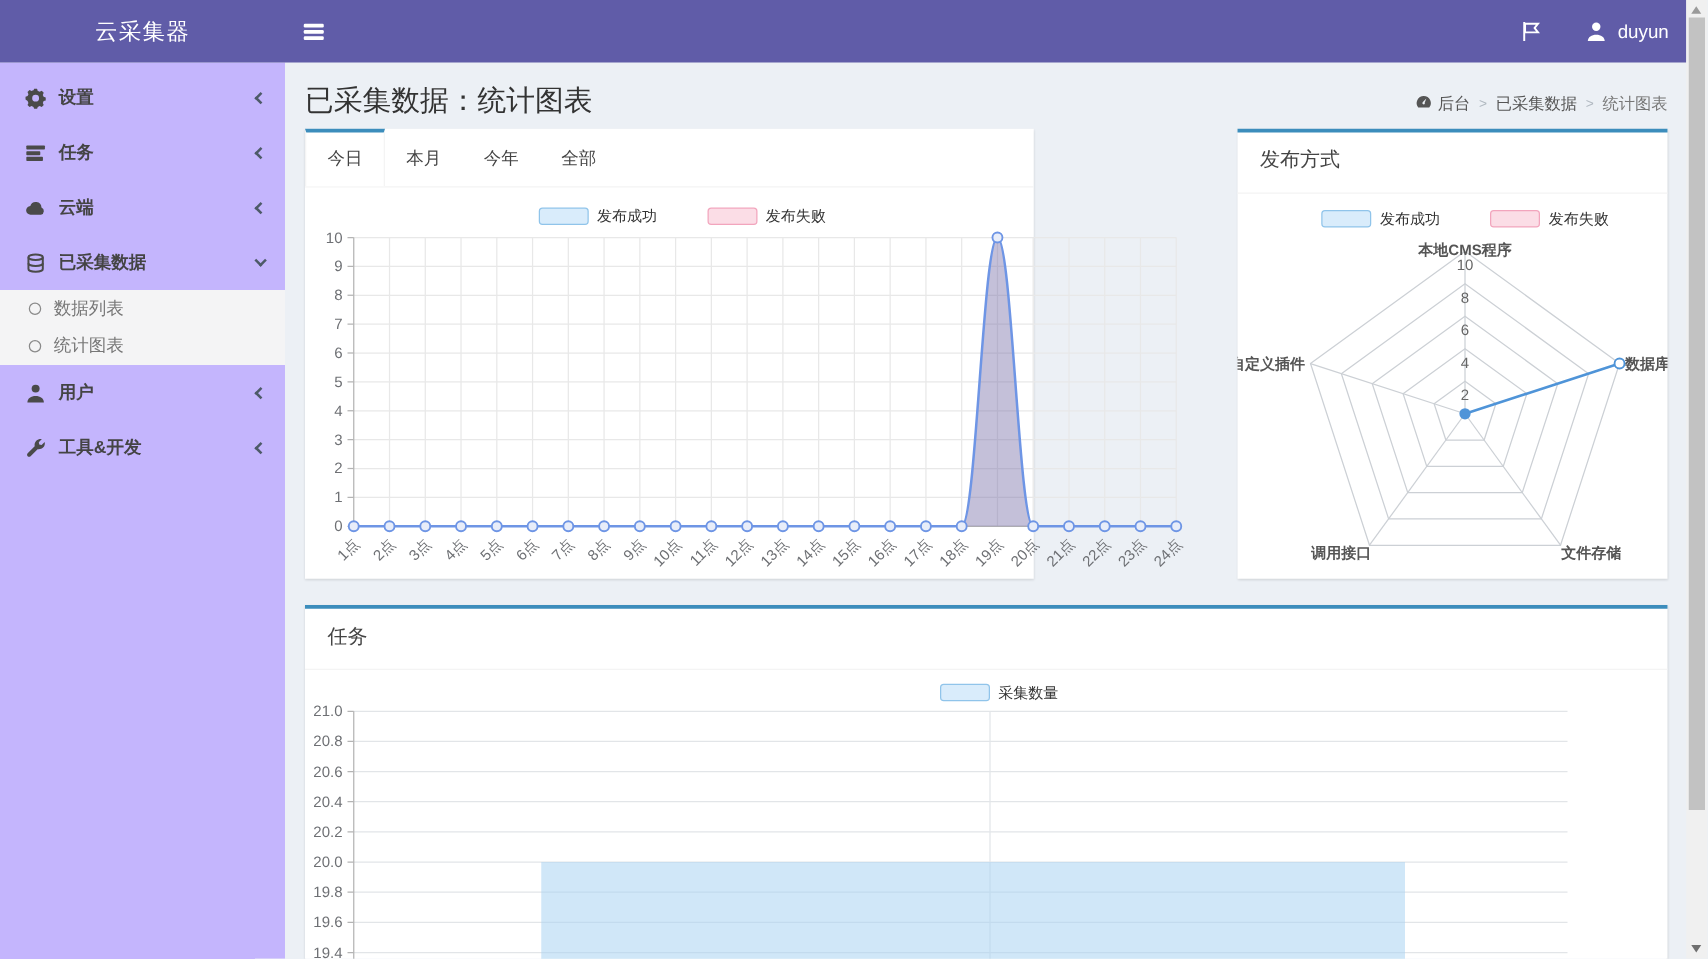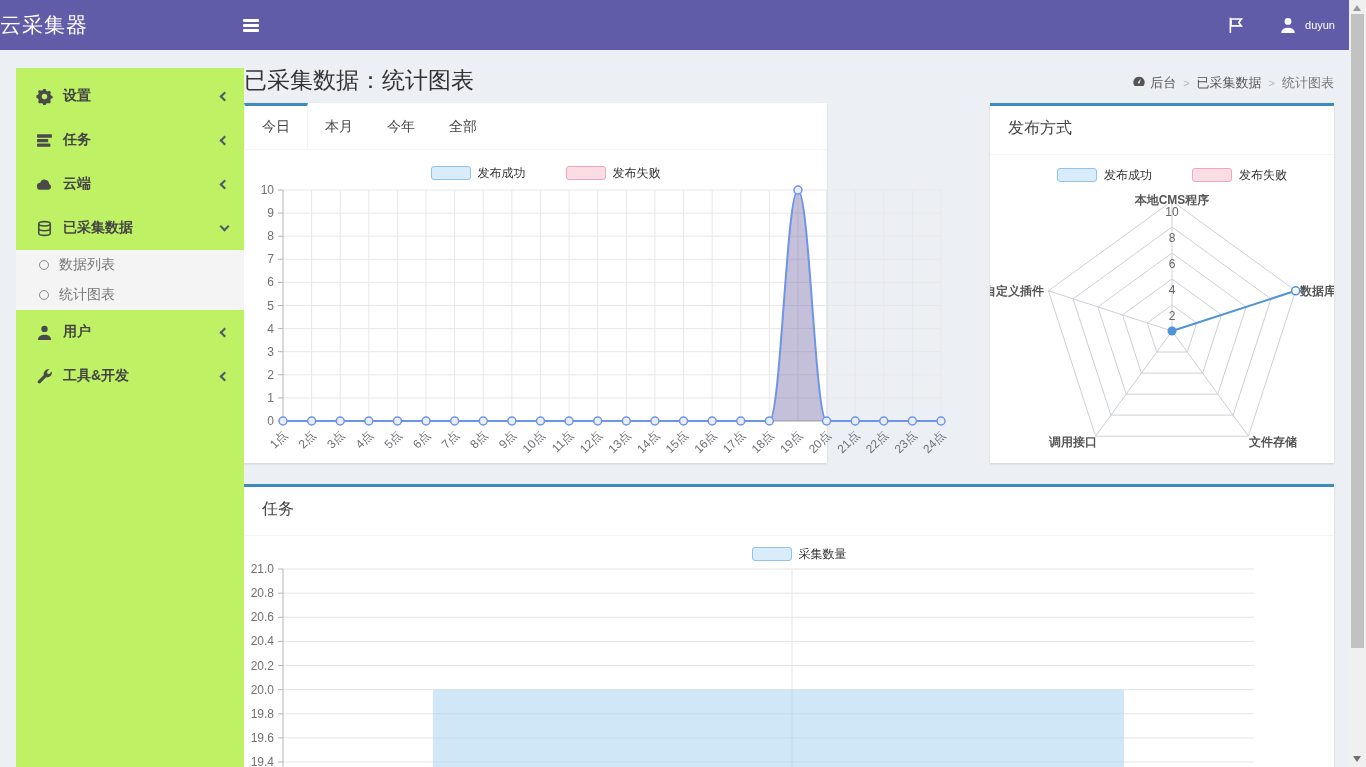--- a/index.html
+++ b/index.html
@@ -1,31 +1,31 @@
 <!DOCTYPE html>
 <html><head>
 <meta charset="utf-8">
 <style>
   * { margin:0; padding:0; box-sizing:border-box; }
   html,body { width:1366px; height:767px; overflow:hidden; }
   body { font-family:"Liberation Sans","DejaVu Sans",sans-serif; background:#ecf0f5; position:relative; font-size:14px; color:#444; }
 
   
   .topbar { position:absolute; left:0; top:0; width:1349px; height:50px; background:#605ca8; z-index:5; }
-  .logo { position:absolute; left:0; top:0; width:228px; height:50px; line-height:50px; 
-          color:#fff; font-size:21px; letter-spacing:1px; cursor:pointer; }
+  .logo { position:absolute; left:0; top:0; width:228px; height:50px; line-height:50px; text-align:center;
+          color:#fff; font-size:18px; letter-spacing:1px; cursor:pointer; }
   .hamburger { position:absolute; left:228px; top:0; width:46px; height:50px; cursor:pointer; }
   .hamburger .bar { position:absolute; left:15px; width:16px; height:2.5px; background:#fff; border-radius:1px; }
   .hamburger .b1{top:19px} .hamburger .b2{top:24px} .hamburger .b3{top:29px}
   .nav-right { position:absolute; right:14px; top:0; height:50px; display:flex; align-items:center; gap:34px; }
   .nav-ico { width:18px; height:18px; cursor:pointer; display:inline-block; }
-  .user-box { display:flex; align-items:center; gap:8px; color:#fff; font-size:11px; cursor:pointer;justify-content:center; }
+  .user-box { display:flex; align-items:center; gap:8px; color:#fff; font-size:15px; cursor:pointer;justify-content:center; }
 
   
-  .sidebar { position:absolute; left:16px; top:50px; width:228px; bottom:0; background:#bef264; z-index:4;margin-top:18px; }
+  .sidebar { position:absolute; left:0; top:50px; width:228px; bottom:0; background:#c4b5fd; z-index:4; }
   .menu { list-style:none; padding-top:6px; }
   .m-item { height:44px; display:flex; align-items:center; padding:0 16px 0 20px; cursor:pointer;
             color:#444; font-weight:bold; }
   .mi-icon { width:17px; height:17px; margin-right:10px; color:#4a4a4a; flex:none; }
   .mi-icon svg { width:100%; height:100%; display:block; }
   .mi-label { flex:1; }
   .chev { width:7px; height:7px; border-right:2px solid #4d5a68; border-bottom:2px solid #4d5a68; flex:none; }
   .chev.left { transform:rotate(135deg); }
   .chev.down { transform:rotate(45deg); margin-top:-3px; }
   .submenu { list-style:none; background:#f4f4f5; }

